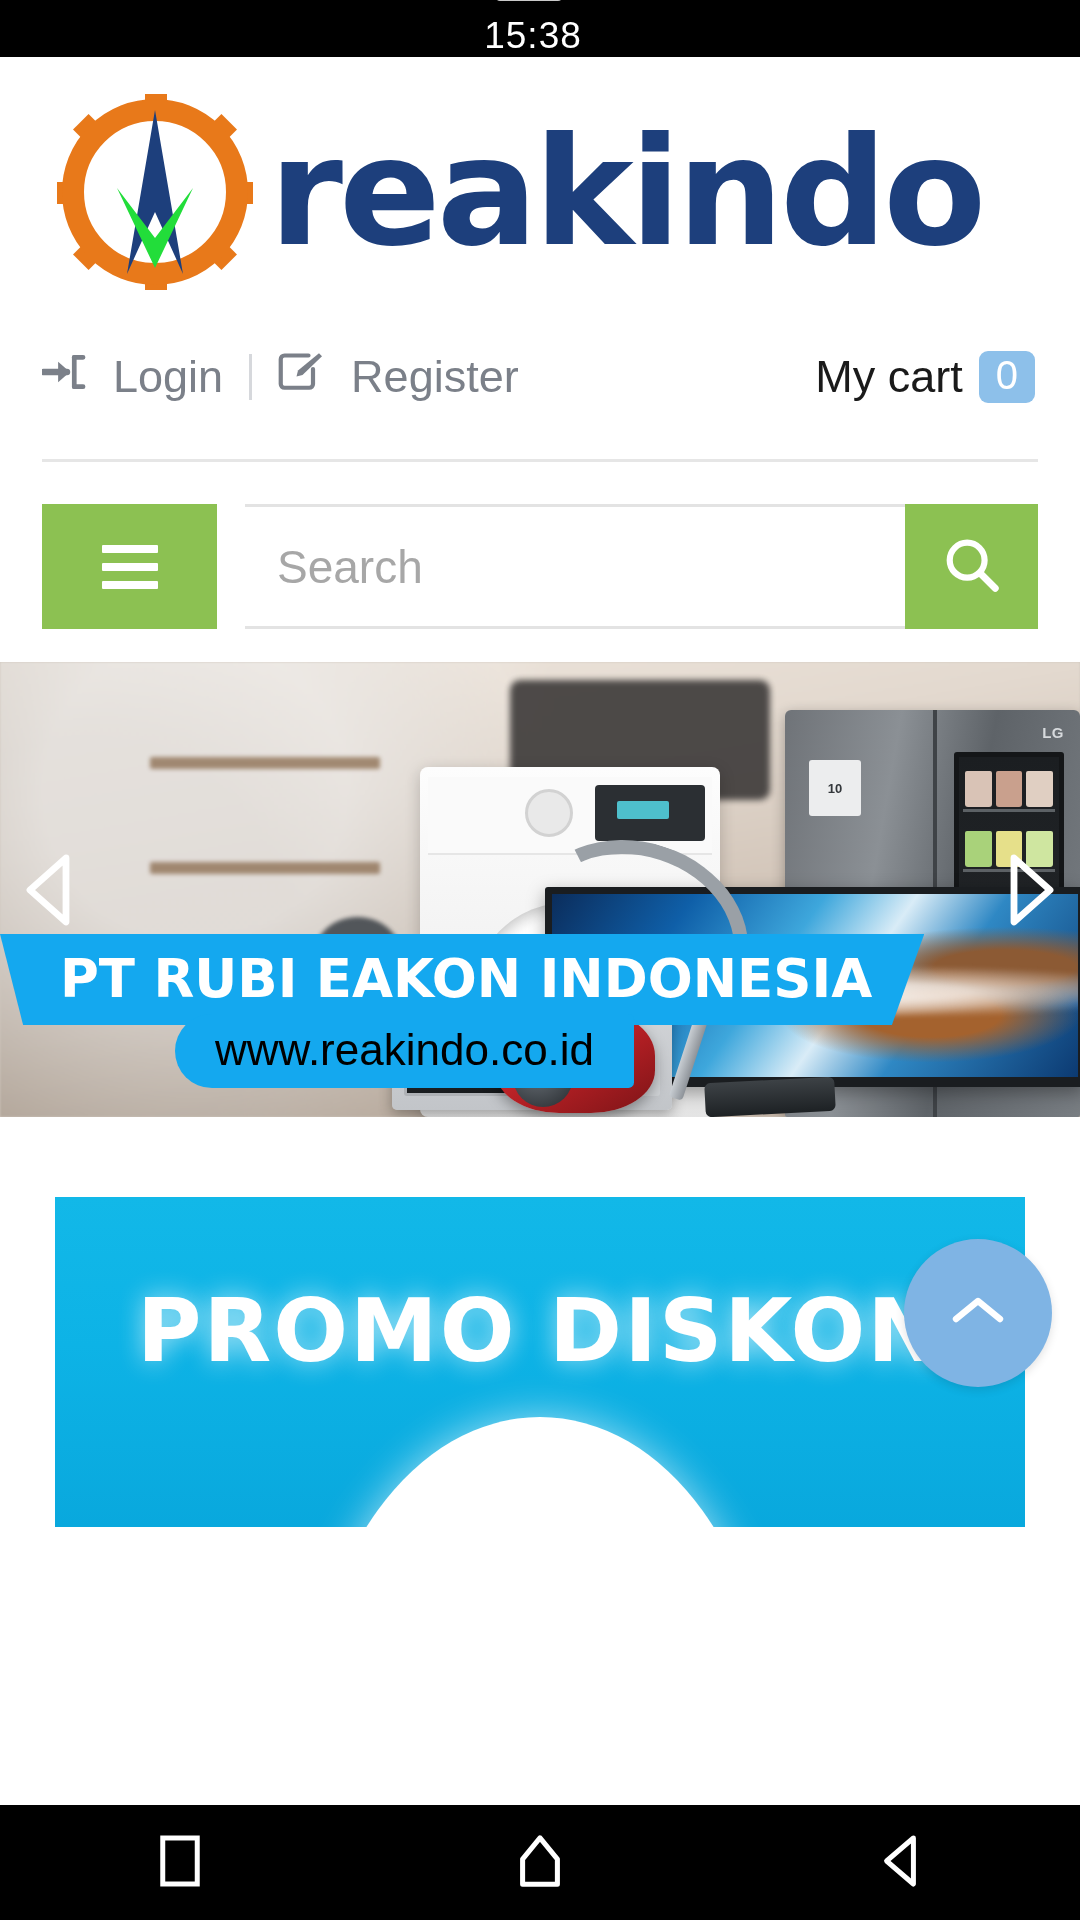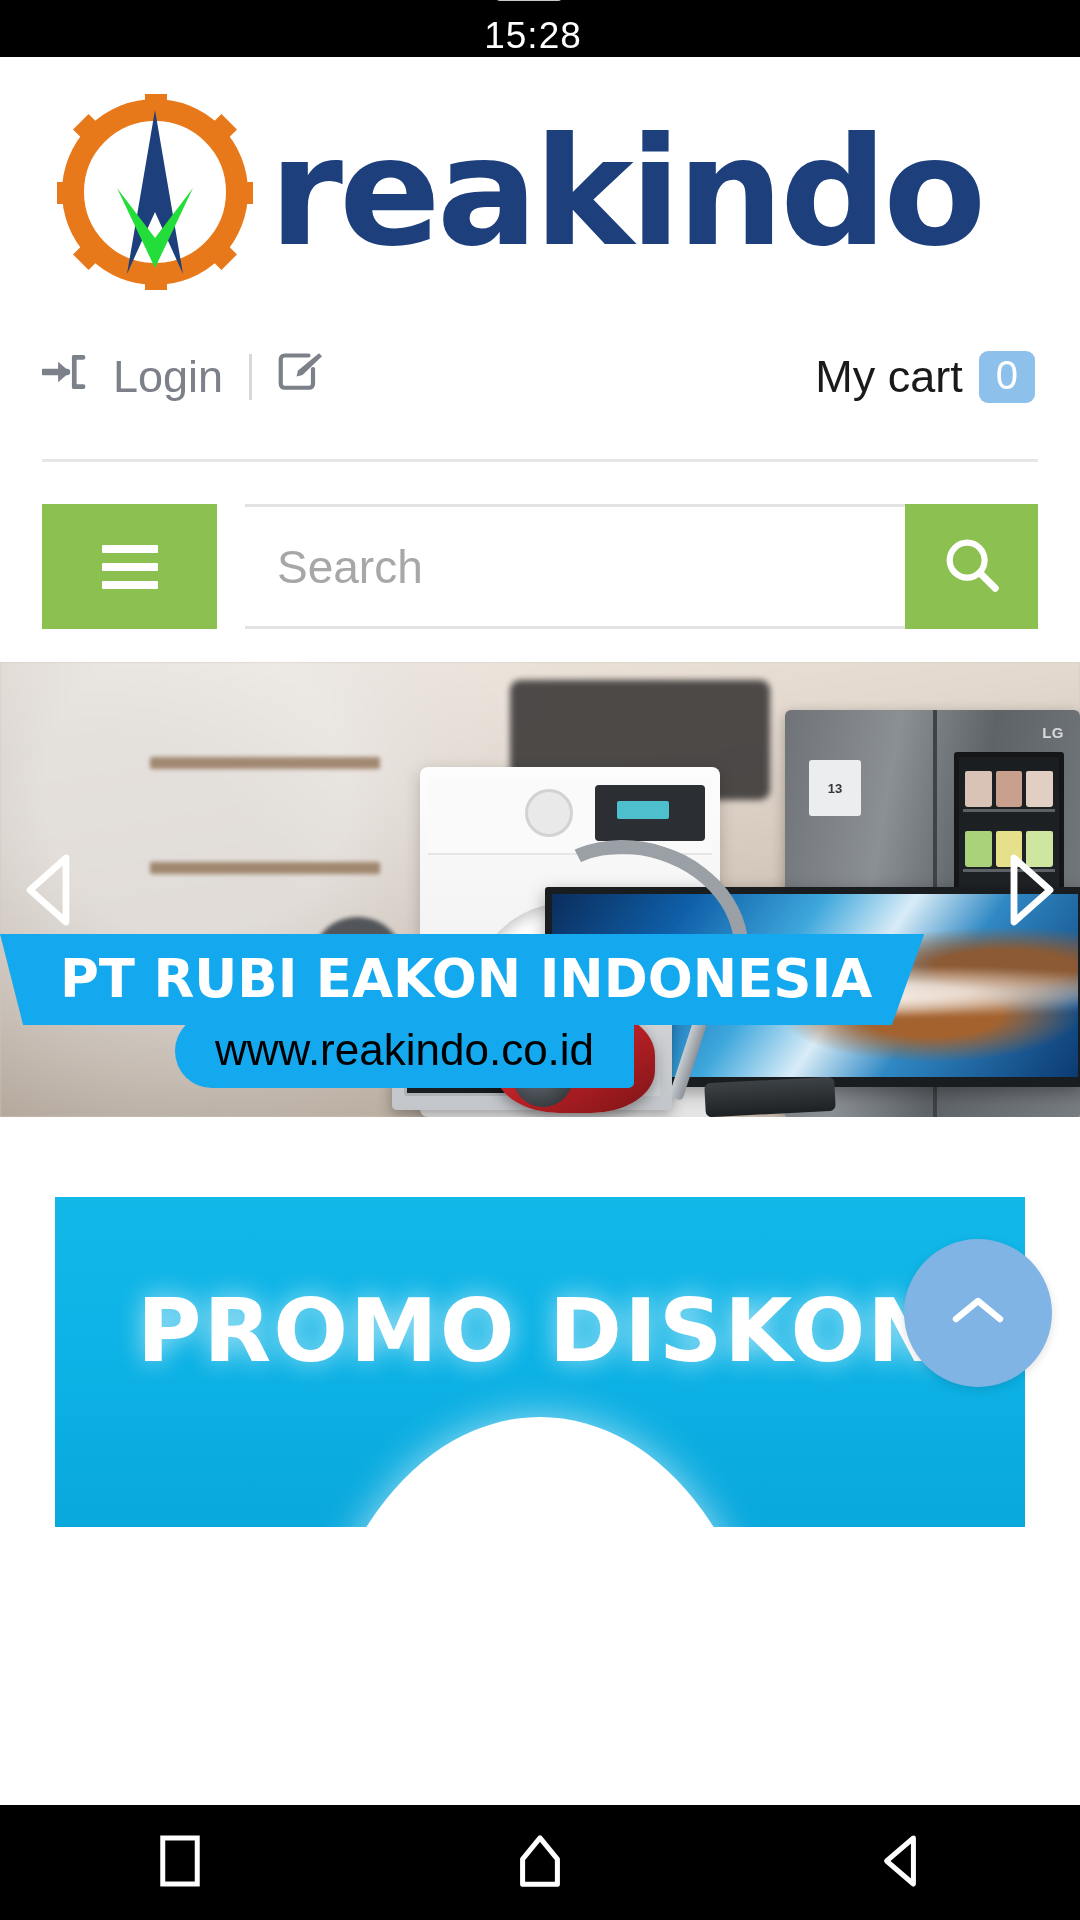--- a/index.html
+++ b/index.html
@@ -311,21 +311,21 @@
       <svg width="36" height="34" viewBox="0 0 26 24">
         <rect x="1" y="16" width="4" height="7" fill="#d5d5d5"></rect>
         <rect x="7" y="12" width="4" height="11" fill="#d5d5d5"></rect>
         <rect x="13" y="7" width="4" height="16" fill="#d5d5d5"></rect>
         <rect x="19" y="2" width="4" height="21" fill="#d5d5d5"></rect>
       </svg>
     </span>
     <span class="batt">
       <span>98%</span>
     </span>
-    <span class="sb-time">15:28</span>
+    <span class="sb-time">15:38</span>
   </div>
 
   <div class="page">
 
     <div class="logo-wrap">
       <div class="logo-mark">
         <svg width="200" height="200" viewBox="0 0 200 200">
 
           <g fill="#e8791a">
             <rect x="90" y="2" width="22" height="26"></rect>
@@ -361,20 +361,21 @@
           <span>Login</span>
         </a>
         <span class="acct-sep"></span>
         <a class="acct-link">
           <span>
             <svg width="46" height="42" viewBox="0 0 30 28">
               <path d="M20 3 H4 a2.5 2.5 0 0 0 -2.5 2.5 V22 a2.5 2.5 0 0 0 2.5 2.5 H20.5 a2.5 2.5 0 0 0 2.5 -2.5 V12" fill="none" stroke="#7b8089" stroke-width="2.8" stroke-linecap="round"></path>
               <path d="M27 1.5 L29 3.5 L16 16 L12 17 L13 13 Z" fill="#7b8089"></path>
             </svg>
           </span>
+          <span>Register</span>
         </a>
       </div>
       <div class="cart-box">
         <span class="cart-label">My cart</span>
         <span class="cart-badge">0</span>
       </div>
     </div>
 
     <div class="divider"></div>
 
@@ -408,21 +409,21 @@
 
       <div class="washer">
         <div class="washer-panel"></div>
         <div class="washer-dial"></div>
         <div class="washer-lcd"></div>
         <div class="washer-door"></div>
       </div>
 
       <div class="fridge">
         <div class="fridge-split"></div>
-        <div class="energy-badge">13</div>
+        <div class="energy-badge">10</div>
         <div class="lg-badge">LG</div>
         <div class="fridge-window">
           <div class="fw-shelf" style="top:52px;"></div>
           <div class="fw-shelf" style="top:112px;"></div>
           <div class="fw-shelf" style="top:172px;"></div>
           <div class="fw-items" style="top:14px;">
               <i style="background:#d9c3b6"></i>
               <i style="background:#c9a08d"></i>
               <i style="background:#e0cfc2"></i>
             </div>

